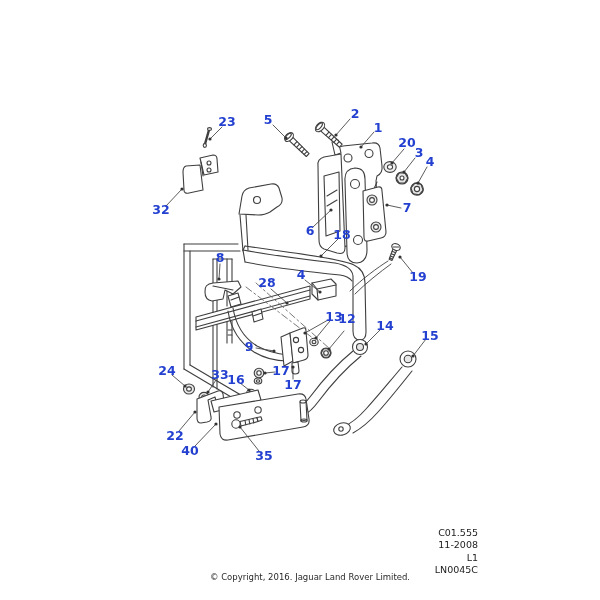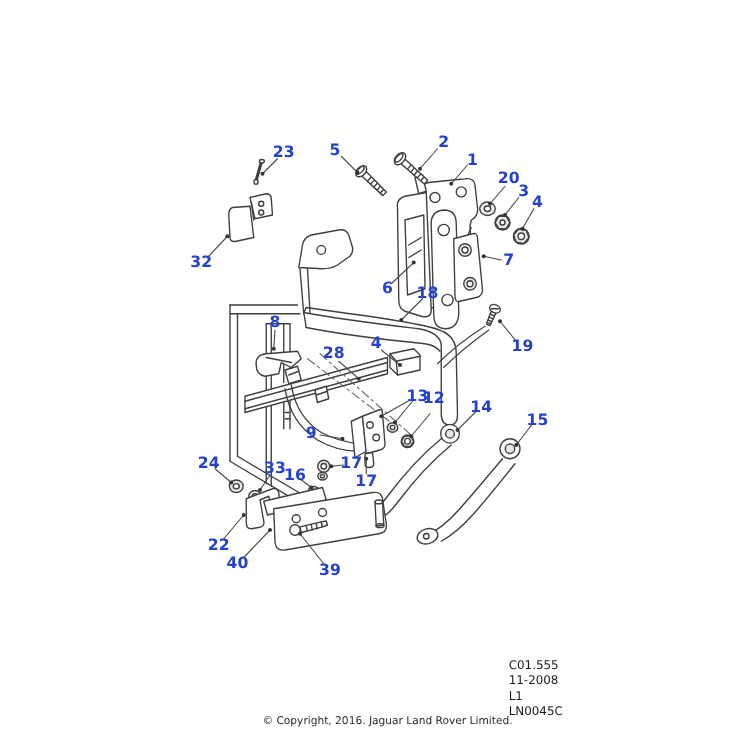--- a/index.html
+++ b/index.html
@@ -2,21 +2,21 @@
 <html><head>
 <meta charset="utf-8">
 <style>
   html,body{margin:0;padding:0;background:#ffffff;}
   .stage{position:relative;width:600px;height:600px;background:#fff;overflow:hidden;
          font-family:"DejaVu Sans", sans-serif;}
   .stage svg{position:absolute;left:0;top:0;}
   .callout{position:absolute;transform:translate(-50%,-50%);
            color:#2340d0;font-weight:bold;font-size:12.5px;line-height:1;
            font-family:"DejaVu Sans", sans-serif;cursor:pointer;user-select:none;}
-  .docrefs{position:absolute;left:407px;top:527px;width:90px;text-align:left;
+  .docrefs{position:absolute;left:388px;top:527px;width:90px;text-align:right;
            font-size:9.5px;line-height:12.3px;color:#1c1c1c;}
   .copyright{position:absolute;left:10px;top:572px;width:600px;text-align:center;
              font-size:8.5px;color:#2a2a2a;}
 </style>
 </head>
 <body>
 
 <div class="stage">
 
 <svg width="600" height="600" viewBox="0 0 600 600" fill="none" stroke="#3f3f3f" stroke-width="1.1" stroke-linecap="round" stroke-linejoin="round">
@@ -314,21 +314,21 @@
   <span class="callout" style="left:334px;top:317px">13</span>
   <span class="callout" style="left:347px;top:319px">12</span>
   <span class="callout" style="left:301px;top:275px">4</span>
   <span class="callout" style="left:385px;top:326px">14</span>
   <span class="callout" style="left:430px;top:336px">15</span>
   <span class="callout" style="left:236px;top:380px">16</span>
   <span class="callout" style="left:281px;top:371px">17</span>
   <span class="callout" style="left:342px;top:235px">18</span>
   <span class="callout" style="left:418px;top:277px">19</span>
   <span class="callout" style="left:190px;top:451px">40</span>
-  <span class="callout" style="left:264px;top:456px">39</span>
+  <span class="callout" style="left:264px;top:456px">35</span>
   <span class="callout" style="left:175px;top:436px">22</span>
   <span class="callout" style="left:220px;top:375px">33</span>
   <span class="callout" style="left:167px;top:371px">24</span>
   <span class="callout" style="left:161px;top:210px">32</span>
   <span class="callout" style="left:227px;top:122px">23</span>
   <span class="callout" style="left:407px;top:143px">20</span>
   <span class="callout" style="left:267px;top:283px">28</span>
 
   <div class="docrefs">
     <div>C01.555</div>

